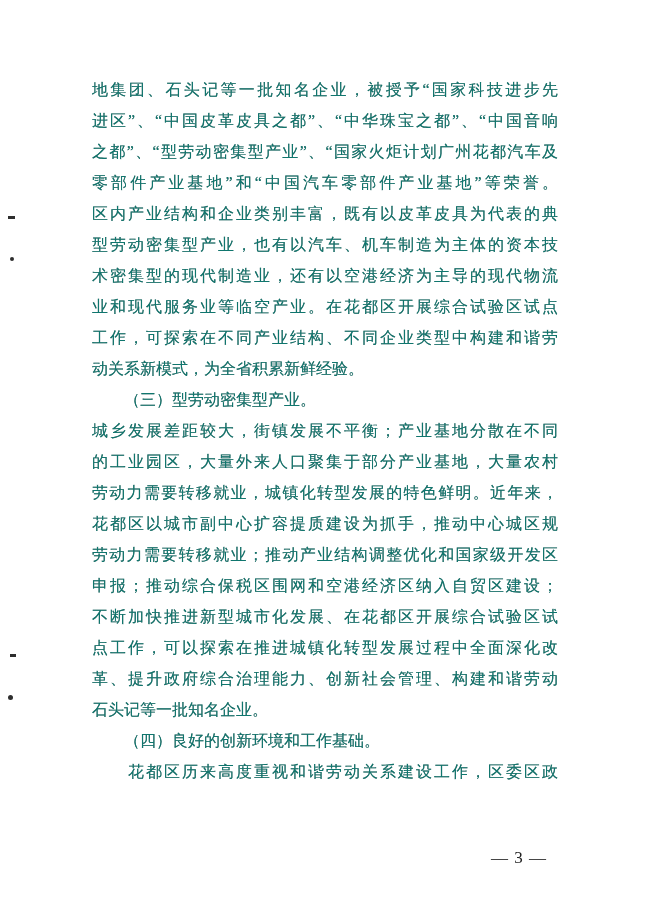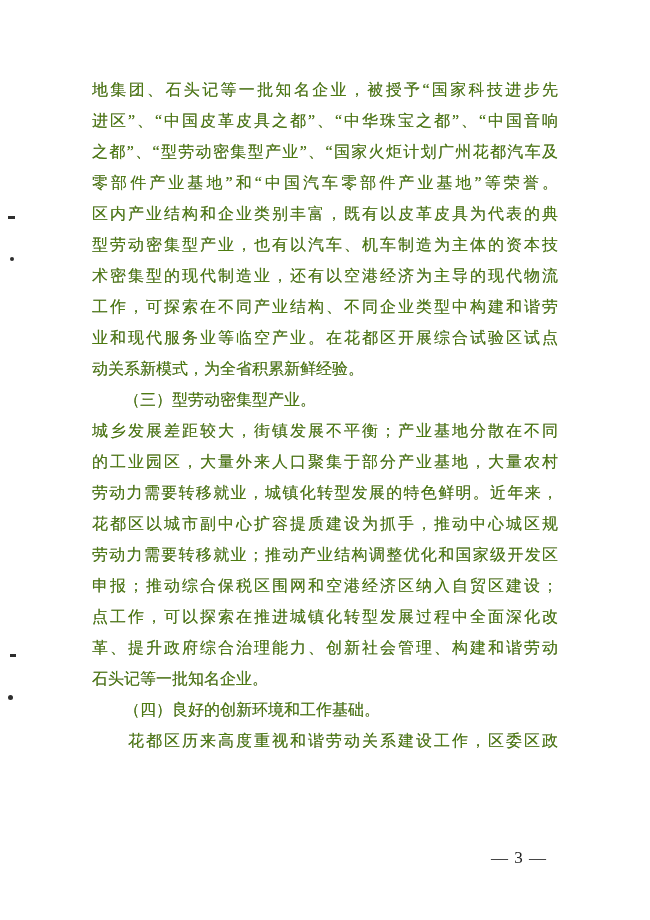--- a/index.html
+++ b/index.html
@@ -17,21 +17,21 @@
     left: 92px;
     top: 74px;
     width: 466px;
   }
   .line {
     height: 31px;
     line-height: 31px;
     font-size: 16px;
     white-space: nowrap;
     overflow: hidden;
-    color: #4d7c0f;
+    color: #0f766e;
     
     text-shadow: 0 0 0.4px rgba(30,30,30,0.55);
   }
   .line.fill {
     white-space: normal;
     text-align: justify;
     text-align-last: justify;
     text-justify: inter-character;
   }
   .footer {
@@ -63,30 +63,31 @@
   <div class="artifact dot-2"></div>
 
   <div class="textblock" id="document-lines">
       <div class="line fill">地集团、石头记等一批知名企业，被授予“国家科技进步先</div>
       <div class="line fill">进区”、“中国皮革皮具之都”、“中华珠宝之都”、“中国音响</div>
       <div class="line fill">之都”、“型劳动密集型产业”、“国家火炬计划广州花都汽车及</div>
       <div class="line fill">零部件产业基地”和“中国汽车零部件产业基地”等荣誉。</div>
       <div class="line fill">区内产业结构和企业类别丰富，既有以皮革皮具为代表的典</div>
       <div class="line fill">型劳动密集型产业，也有以汽车、机车制造为主体的资本技</div>
       <div class="line fill">术密集型的现代制造业，还有以空港经济为主导的现代物流</div>
+      <div class="line fill">业和现代服务业等临空产业。在花都区开展综合试验区试点</div>
       <div class="line fill">工作，可探索在不同产业结构、不同企业类型中构建和谐劳</div>
-      <div class="line fill">业和现代服务业等临空产业。在花都区开展综合试验区试点</div>
       <div class="line">动关系新模式，为全省积累新鲜经验。</div>
       <div class="line">　　（三）型劳动密集型产业。</div>
       <div class="line fill">城乡发展差距较大，街镇发展不平衡；产业基地分散在不同</div>
       <div class="line fill">的工业园区，大量外来人口聚集于部分产业基地，大量农村</div>
       <div class="line fill">劳动力需要转移就业，城镇化转型发展的特色鲜明。近年来，</div>
       <div class="line fill">花都区以城市副中心扩容提质建设为抓手，推动中心城区规</div>
       <div class="line fill">劳动力需要转移就业；推动产业结构调整优化和国家级开发区</div>
       <div class="line fill">申报；推动综合保税区围网和空港经济区纳入自贸区建设；</div>
+      <div class="line fill">不断加快推进新型城市化发展、在花都区开展综合试验区试</div>
       <div class="line fill">点工作，可以探索在推进城镇化转型发展过程中全面深化改</div>
       <div class="line fill">革、提升政府综合治理能力、创新社会管理、构建和谐劳动</div>
       <div class="line">石头记等一批知名企业。</div>
       <div class="line">　　（四）良好的创新环境和工作基础。</div>
       <div class="line fill">　　花都区历来高度重视和谐劳动关系建设工作，区委区政</div>
     </div>
 
   <div class="footer">— 3 —</div>
 
 </div>

